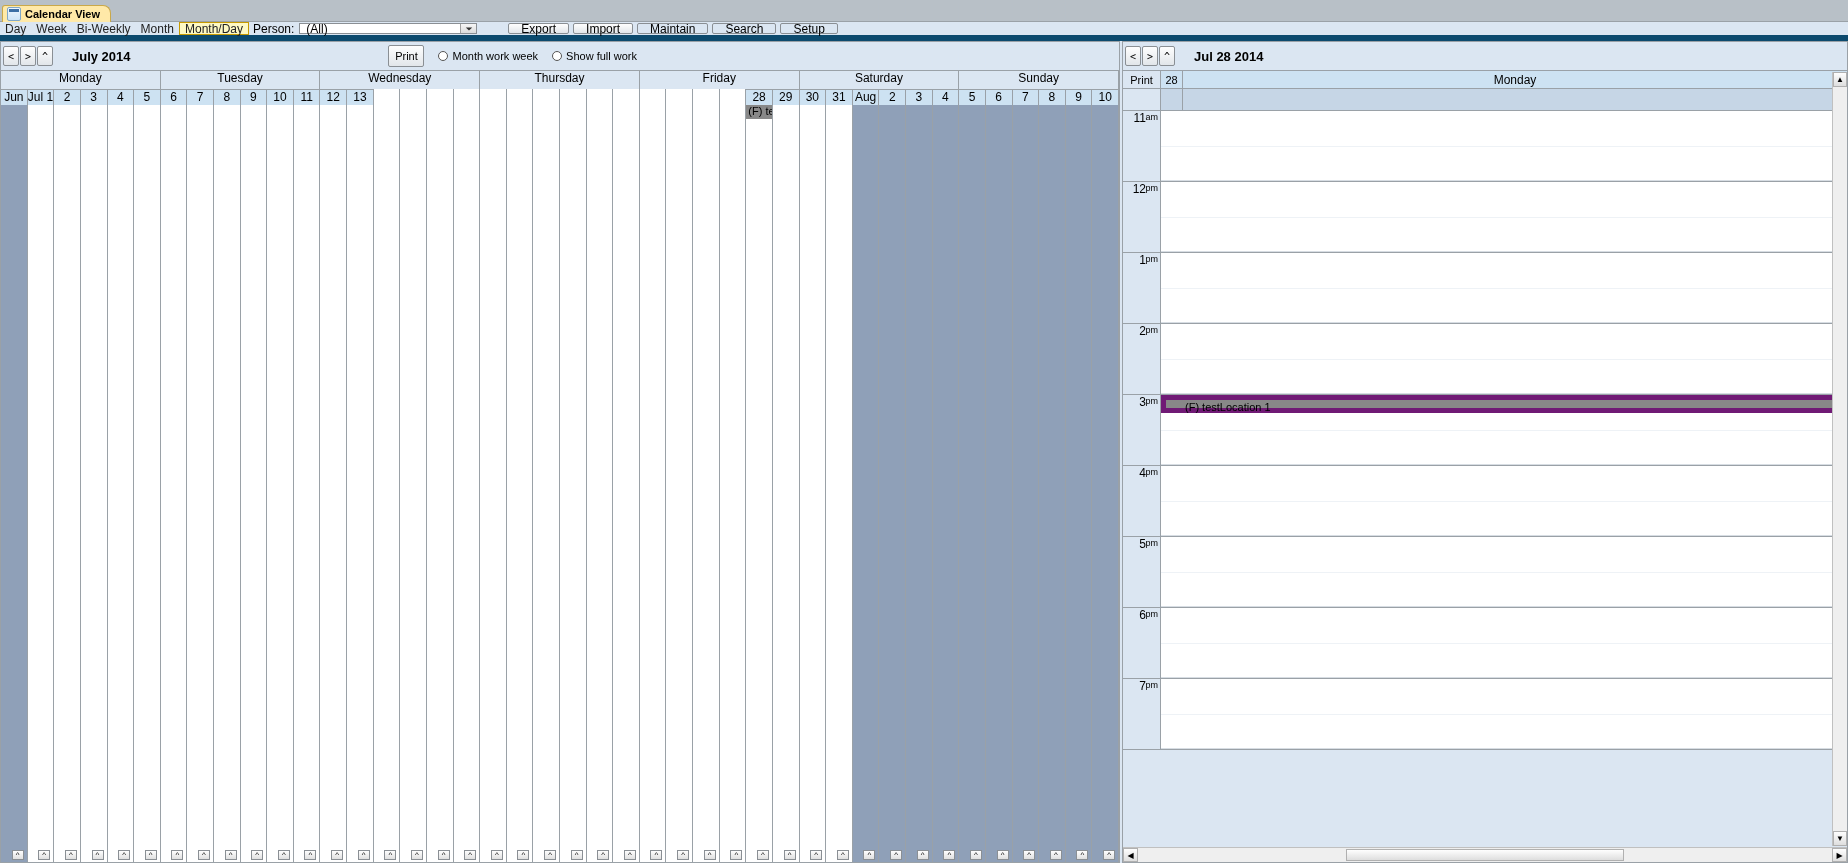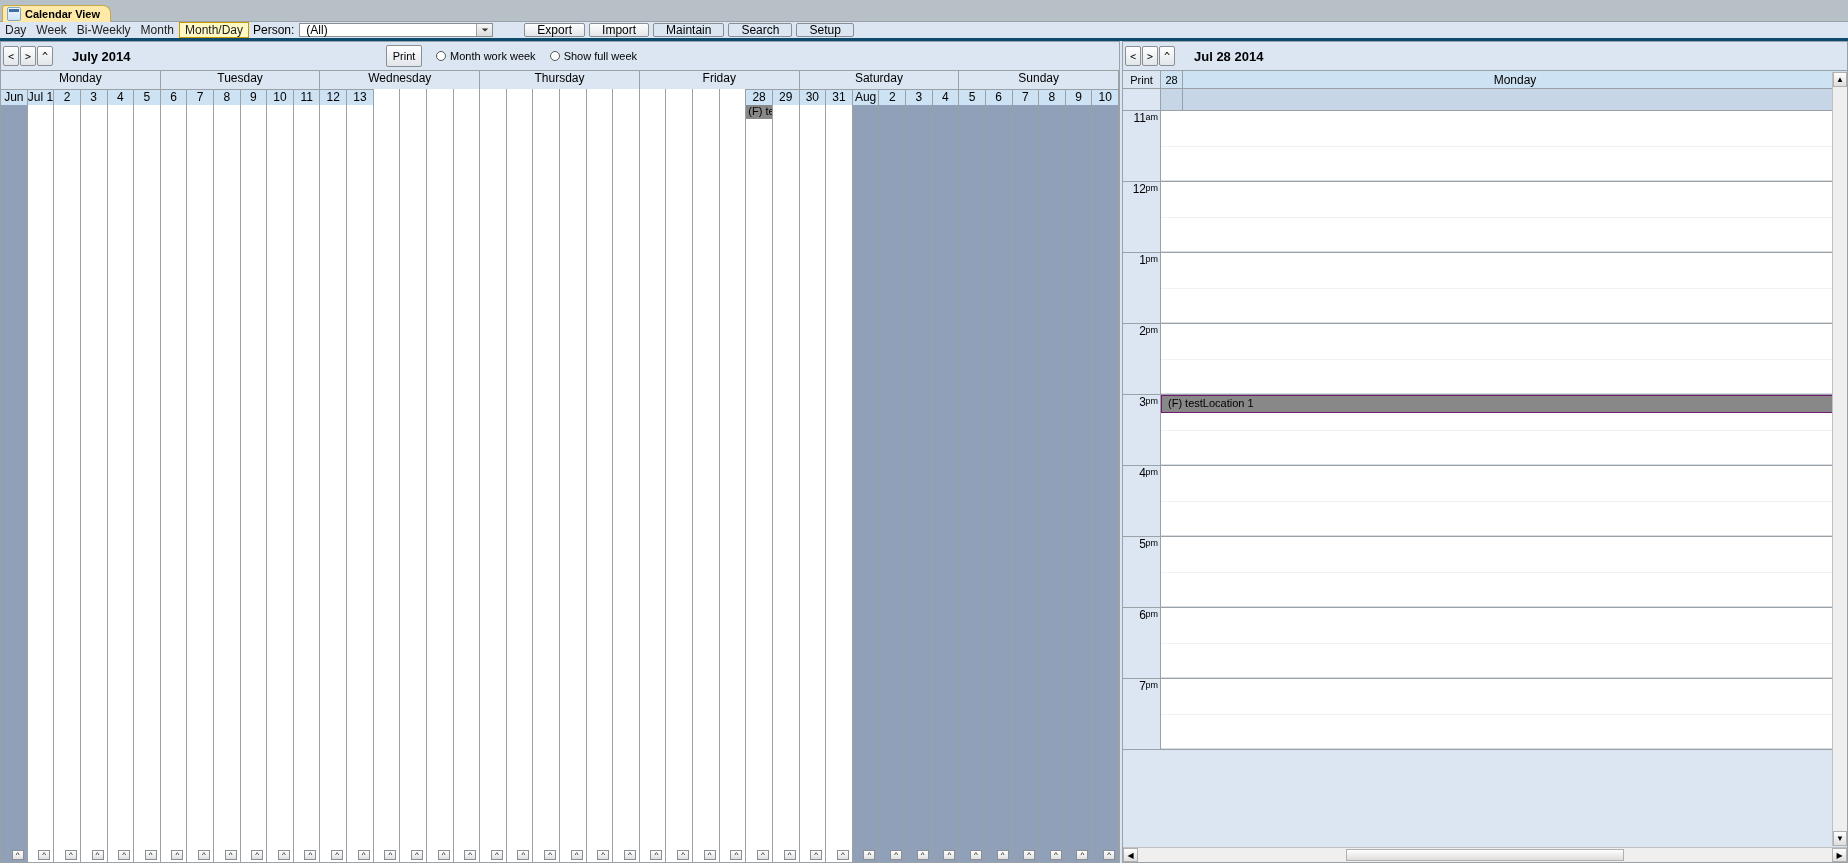--- a/index.html
+++ b/index.html
@@ -5,25 +5,25 @@
   html,body{margin:0;padding:0;font-family:"Segoe UI",Tahoma,Arial,sans-serif;font-size:12px;background:#b8c0c7;color:#000;overflow:hidden;height:100%;width:100%}
   *{box-sizing:border-box}
   .topgap{height:4px;background:#b8c0c7}
   
   .tab-strip{height:18px;background:#b8c0c7;position:relative;border-bottom:1px solid #9aa1a7}
   .tab{position:absolute;left:2px;top:1px;height:17px;display:flex;align-items:center;background:#ffe9a8;border:1px solid #c9a84a;border-bottom:none;border-radius:3px 8px 0 0;padding:0 10px 0 4px;font-size:11px}
   .tab-icon{width:14px;height:14px;margin-right:4px;display:inline-block;background:linear-gradient(#eef6ff,#cfe4f7);border:1px solid #7fa7c9;border-radius:2px;position:relative}
   .tab-icon:before{content:"";position:absolute;left:1px;top:1px;right:1px;height:3px;background:#3d6fa5}
   .tab b{font-weight:600}
   
-  .menubar{height:19px;background:#dbe6f2;border-bottom:3px solid #0c4a6e;display:flex;align-items:stretch;font-size:12px;white-space:nowrap}
+  .menubar{height:19px;background:#dbe6f2;border-bottom:6px solid #0c4a6e;display:flex;align-items:stretch;font-size:12px;white-space:nowrap}
   .view-btn{padding:0 5px;display:flex;align-items:center;color:#222;cursor:default}
   .view-btn.active{background:#fef9c3;border:1px solid #c79a00}
   .mlabel{padding:2px 4px;display:flex;align-items:center}
-  .combo{position:relative;background:#fff;border:1px solid #8a8f94;margin:1px 1px;width:194px;display:flex;align-items:center;padding:0 16px 0 6px;font-size:12px}
+  .combo{position:relative;background:#fff;border:1px solid #8a8f94;margin:1px 1px;width:178px;display:flex;align-items:center;padding:0 16px 0 6px;font-size:12px}
   .combo .arrow{position:absolute;right:0;top:0;bottom:0;width:16px;background:linear-gradient(#f6f6f6,#dcdcdc);border-left:1px solid #a0a0a0;display:flex;align-items:center;justify-content:center}
   .combo .arrow svg{width:8px;height:8px}
   .spacer{width:28px}
   .btn3{background:linear-gradient(#fefefe,#e2e6ea);border:1px solid #8a8f94;border-radius:2px;padding:0 12px;margin:1px 2px;display:flex;align-items:center;font-size:12px}
   .btn3.flat{background:#dbe6f2;border:1px solid #8a8f94}
   
   .workspace{position:absolute;top:41px;left:0;right:0;bottom:0;display:flex;background:#dbe6f2}
   .month-pane{flex:0 0 1120px;display:flex;flex-direction:column;border:1px solid #9aa1a7;background:#dbe6f2}
   .day-pane{flex:1;display:flex;flex-direction:column;border:1px solid #9aa1a7;margin-left:2px;background:#dbe6f2;position:relative}
   .nav-row{height:29px;display:flex;align-items:center;background:#dbe6f2;border-bottom:1px solid #9aa1a7;padding:2px}
@@ -54,21 +54,21 @@
   .allday .c2{width:22px;border-right:1px solid #9aa1a7;background:#c6d6e6}
   .allday .c3{flex:1;background:#c6d6e6}
   .hour-scroll{flex:1;overflow:hidden;position:relative}
   .hour-inner{position:absolute;inset:0;overflow:hidden}
   .hour-row{height:71px;display:flex;border-bottom:1px solid #9aa1a7}
   .hour-row .time{width:38px;border-right:1px solid #9aa1a7;background:#dbe6f2;position:relative}
   .hour-row .time .num{position:absolute;top:0;right:14px;font-size:12px}
   .hour-row .time .ap{position:absolute;top:1px;right:2px;font-size:9px}
   .hour-row .slot{flex:1;background:#fff;position:relative;border-bottom:1px solid #d7dde3}
   .hour-row .slot:before{content:"";position:absolute;left:0;right:0;top:50%;border-top:1px solid #eef2f6}
-  .day-evt{position:absolute;left:38px;right:0;background:#888;color:#000;font-size:11px;padding:1px 6px;border:1px solid #701a75}
+  .day-evt{position:absolute;left:38px;right:0;background:#888;color:#000;font-size:11px;padding:1px 19px;border:5px solid #701a75}
   
   .vscroll{position:absolute;right:0;top:30px;bottom:16px;width:15px;background:#efefef;border-left:1px solid #c0c0c0}
   .vscroll .up,.vscroll .dn{height:15px;background:linear-gradient(#fefefe,#dedede);border:1px solid #b0b0b0;display:flex;align-items:center;justify-content:center;font-size:8px}
   .vscroll .dn{position:absolute;bottom:0;left:0;right:0}
   .hscroll{position:absolute;left:0;right:0;bottom:0;height:15px;background:#efefef;border-top:1px solid #c0c0c0;display:flex}
   .hscroll .l,.hscroll .r{width:15px;background:linear-gradient(#fefefe,#dedede);border:1px solid #b0b0b0;display:flex;align-items:center;justify-content:center;font-size:8px}
   .hscroll .track{flex:1;position:relative}
   .hscroll .thumb{position:absolute;left:30%;right:30%;top:1px;bottom:1px;background:linear-gradient(#fefefe,#dedede);border:1px solid #b0b0b0}
 </style>
 </head>
@@ -113,21 +113,21 @@
   <div class="month-pane">
     <div class="nav-row">
       <div class="navbtn">&lt;</div>
       <div class="navbtn">&gt;</div>
       <div class="navbtn">^</div>
       <div class="title">July 2014</div>
       <div class="print-btn">Print</div>
       <span class="radio"></span>
       <span class="rlabel">Month work week</span>
       <span class="radio"></span>
-      <span class="rlabel">Show full week</span>
+      <span class="rlabel">Show full work</span>
       <div style="width:480px"></div>
     </div>
     <div class="dow" id="dow">
         <div>Monday</div>
         <div>Tuesday</div>
         <div>Wednesday</div>
         <div>Thursday</div>
         <div>Friday</div>
         <div>Saturday</div>
         <div>Sunday</div>

